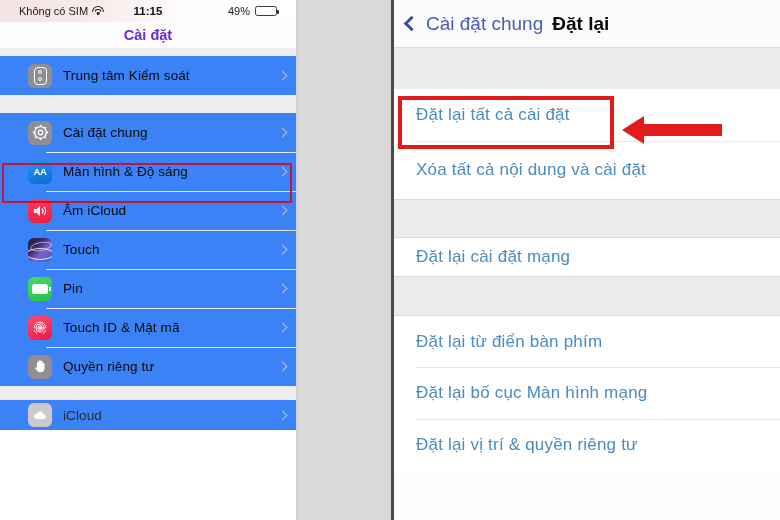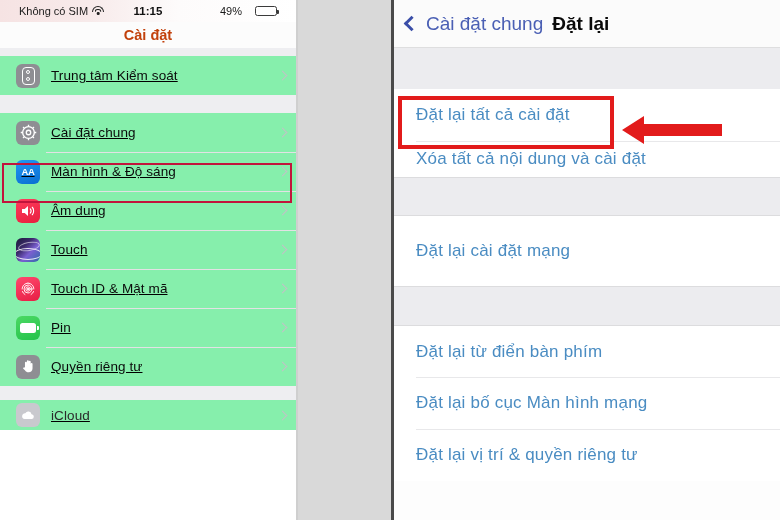--- a/index.html
+++ b/index.html
@@ -25,21 +25,21 @@
     display: flex; align-items: center;
     padding: 0 19px;
     font-size: 11px; color: #1a1a1a;
   }
   .sb-left { display: flex; align-items: center; gap: 4px; }
   .sb-center {
     position: absolute; left: 0; right: 0; text-align: center;
     font-size: 11.5px; font-weight: bold; color: #111;
   }
   .sb-right {
-    margin-left: auto; display: flex; align-items: center; gap: 13px;
+    margin-left: auto; display: flex; align-items: center; gap: 5px;
     position: relative; z-index: 2;
   }
   .wifi-icon { display: inline-block; width: 12px; height: 10px; position: relative; }
   .wifi-icon i {
     position: absolute; border: 1.4px solid #222; border-bottom: none;
     border-radius: 50% 50% 0 0 / 100% 100% 0 0; left: 50%; transform: translateX(-50%);
   }
   .wifi-icon i:nth-child(1) { width: 12px; height: 6px; top: 0; }
   .wifi-icon i:nth-child(2) { width: 7px;  height: 3.5px; top: 2.6px; }
   .wifi-icon i:nth-child(3) {
@@ -52,33 +52,32 @@
   }
   .battery::after {
     content: ""; position: absolute; right: -3px; top: 3px;
     width: 2px; height: 4px; background: #3a3a3a; border-radius: 0 1px 1px 0;
   }
   .battery .fill { height: 100%; background: #1c1c1c; border-radius: 1px; }
 
   .nav-title-bar {
     height: 26px; background: #fcfcfc;
     display: flex; align-items: center; justify-content: center;
-    font-size: 14.5px; font-weight: bold; color: #c2410c;
+    font-size: 14.5px; font-weight: bold; color: #6d28d9;
   }
   .left-list { background: #f1f1f4; }
   .group-gap { height: 18px; background: #eeeef1; }
   .group { background: #ffffff; }
 
   .row {
     position: relative;
     display: flex; align-items: center;
     height: 39px;
-    padding-left: 16px; padding-right: 10px;
-    background: #86efac;
-    text-decoration: underline;
+    padding-left: 28px; padding-right: 10px;
+    background: #3b82f6;
   }
   .row + .row::before {
     content: ""; position: absolute; left: 46px; right: 0; top: 0;
     height: 1px; background: #e2e2e4;
   }
   .app-icon {
     width: 24px; height: 24px; border-radius: 6px;
     flex: 0 0 24px; margin-right: 11px;
     display: flex; align-items: center; justify-content: center;
     position: relative; overflow: hidden;
@@ -279,30 +278,38 @@
         <div class="row">
           <span class="app-icon ic-sound">
             <svg width="18" height="18" viewBox="0 0 24 24" aria-hidden="true">
               <path d="M4 9.2h3.6L12 5.3v13.4L7.6 14.8H4z" fill="#fff"></path>
               <g class="wh" stroke-width="1.5" stroke-linecap="round">
                 <path d="M15 9.2c1.3 1.5 1.3 4.1 0 5.6"></path>
                 <path d="M17.7 7c2.4 2.6 2.4 7.4 0 10"></path>
               </g>
             </svg>
           </span>
-          <span class="row-label">Âm dung</span>
+          <span class="row-label">Âm iCloud</span>
           <span class="chev"></span>
         </div>
 
         <div class="row">
           <span class="app-icon ic-siri">
             <span class="siri-wave2"></span>
             <span class="siri-wave"></span>
           </span>
           <span class="row-label">Touch</span>
+          <span class="chev"></span>
+        </div>
+
+        <div class="row">
+          <span class="app-icon ic-pin">
+            <span class="pin-batt"></span>
+          </span>
+          <span class="row-label">Pin</span>
           <span class="chev"></span>
         </div>
 
         <div class="row">
           <span class="app-icon ic-touch">
             <svg width="18" height="18" viewBox="0 0 24 24" aria-hidden="true">
               <g class="wh" stroke-width="1.25" stroke-linecap="round">
                 <path d="M12 4.2c-4.3 0-7.8 3.5-7.8 7.8"></path>
                 <path d="M19.8 12c0-4.3-3.5-7.8-7.8-7.8"></path>
                 <circle cx="12" cy="12" r="5.3"></circle>
@@ -311,28 +318,20 @@
                 <path d="M4.6 15.4c.6 1.6 1.8 3 3.3 3.9"></path>
                 <path d="M19.4 15.4c-.6 1.6-1.8 3-3.3 3.9"></path>
               </g>
             </svg>
           </span>
           <span class="row-label">Touch ID &amp; Mật mã</span>
           <span class="chev"></span>
         </div>
 
         <div class="row">
-          <span class="app-icon ic-pin">
-            <span class="pin-batt"></span>
-          </span>
-          <span class="row-label">Pin</span>
-          <span class="chev"></span>
-        </div>
-
-        <div class="row">
           <span class="app-icon ic-privacy">
             <svg width="17" height="17" viewBox="0 0 24 24" aria-hidden="true">
               <path d="M7 13V6.6a1.35 1.35 0 0 1 2.7 0V11V4.4a1.35 1.35 0 0 1 2.7 0V11V5.1a1.35 1.35 0 0 1 2.7 0V12V8.3a1.3 1.3 0 0 1 2.6 0v6.1c0 3.3-2.3 5.8-5.4 5.8-2.6 0-4-.9-5.3-3L4.6 15c-.6-1 .5-2.2 1.5-1.5z" fill="#ffffff"></path>
             </svg>
           </span>
           <span class="row-label">Quyền riêng tư</span>
           <span class="chev"></span>
         </div>
 
       </div>
@@ -368,32 +367,32 @@
       <span class="back-text">Cài đặt chung</span>
       <span class="r-title">Đặt lại</span>
     </div>
 
     <div class="r-gap" style="height:41px"></div>
 
     <div class="r-group">
       <div class="r-row" style="height:52px">
         <span class="r-row-label">Đặt lại tất cả cài đặt</span>
       </div>
-      <div class="r-row" style="height:36px">
+      <div class="r-row" style="height:58px">
         <span class="r-row-label">Xóa tất cả nội dung và cài đặt</span>
       </div>
     </div>
 
     <div class="r-gap" style="height:39px; position:relative">
       <span class="r-sep-line" style="top:0"></span>
       <span class="r-sep-line" style="bottom:0"></span>
     </div>
 
     <div class="r-group">
-      <div class="r-row" style="height:70px">
+      <div class="r-row" style="height:38px">
         <span class="r-row-label">Đặt lại cài đặt mạng</span>
       </div>
     </div>
 
     <div class="r-gap" style="height:40px; position:relative">
       <span class="r-sep-line" style="top:0"></span>
       <span class="r-sep-line" style="bottom:0"></span>
     </div>
 
     <div class="r-group">

